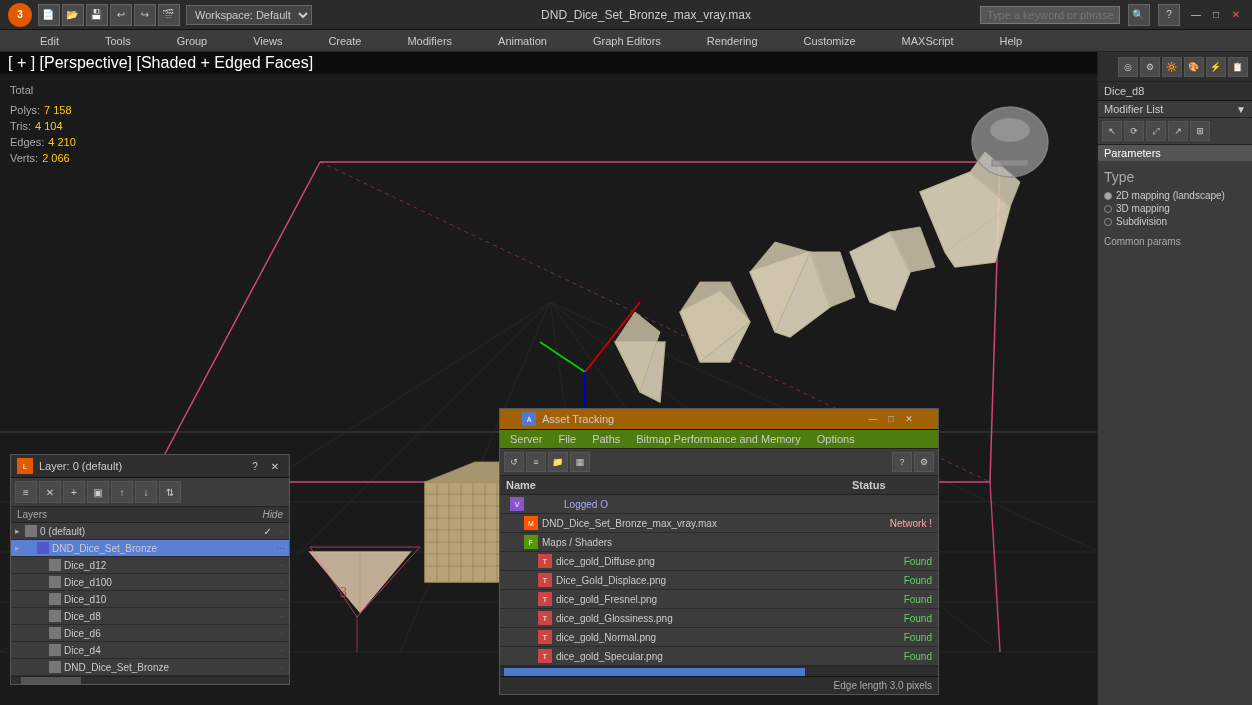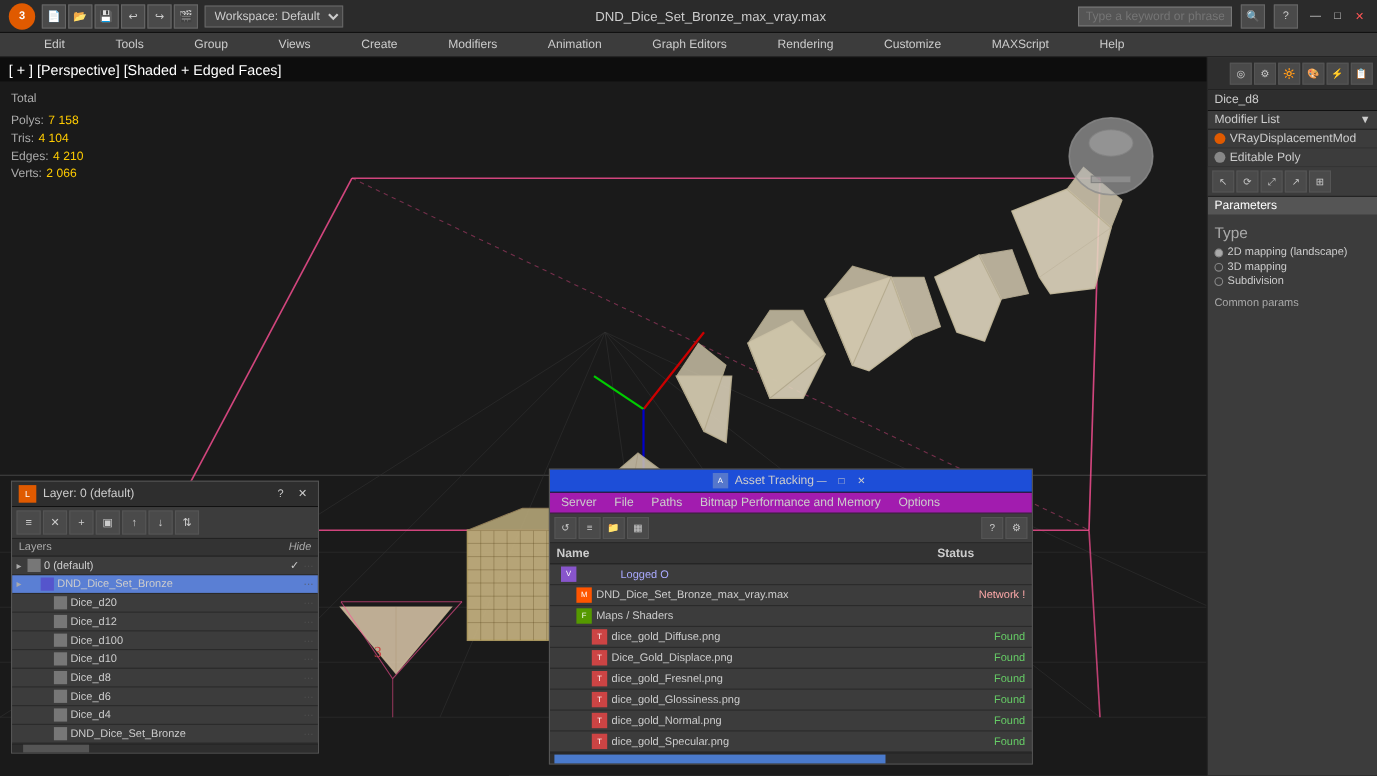--- a/index.html
+++ b/index.html
@@ -139,21 +139,21 @@
       right: 0;
       height: 22px;
       background: rgba(0,0,0,0.5);
       display: flex;
       align-items: center;
       padding: 0 8px;
       z-index: 10;
     }
     #viewport-header span {
       color: #fff;
-      font-size: 13px;
+      font-size: 16px;
     }
 
     
     #stats-overlay {
       position: absolute;
       top: 30px;
       left: 10px;
       z-index: 10;
       color: #ffcc00;
       font-size: 11px;
@@ -406,45 +406,45 @@
     #asset-panel {
       position: absolute;
       right: 155px;
       bottom: 10px;
       width: 440px;
       background: #3c3c3c;
       border: 1px solid #555;
       z-index: 20;
     }
     #asset-panel-titlebar {
-      background: #1d4ed8;
+      background: #a16207;
       padding: 3px 22px;
       display: flex;
       align-items: center;
-      justify-content: center;
+      justify-content: space-between;
       border-bottom: 1px solid #111;
     }
     .asset-title-left {
       display: flex; align-items: center; gap: 6px;
     }
     .asset-title-icon {
       width: 14px; height: 14px;
       background: #5577cc;
       display: flex; align-items: center; justify-content: center;
       font-size: 7px; color: white;
     }
     .asset-title-text { color: #ccc; font-size: 11px; }
     .asset-win-btns { display: flex; gap: 4px; }
     .asset-wbtn {
       width: 14px; height: 14px;
       display: flex; align-items: center; justify-content: center;
       font-size: 9px; cursor: pointer; color: #ccc;
     }
     #asset-menubar {
-      background: #a21caf;
+      background: #4d7c0f;
       padding: 2px 4px;
       display: flex;
       gap: 4px;
       border-bottom: 1px solid #222;
     }
     .asset-menu-item {
       padding: 1px 6px;
       color: #ccc;
       font-size: 11px;
       cursor: pointer;
@@ -733,27 +733,20 @@
           <div class="layer-row selected">
             <div class="layer-expand" style="width: 22px;">▸</div>
             <div class="layer-type-icon blue"></div>
             <span class="layer-name">DND_Dice_Set_Bronze</span>
             <span class="layer-check"></span>
             <span class="layer-dots">···</span>
           </div>
           <div class="layer-row">
             <div class="layer-expand" style="width: 34px;"></div>
             <div class="layer-type-icon"></div>
-            <span class="layer-name">Dice_d20</span>
-            <span class="layer-check"></span>
-            <span class="layer-dots">···</span>
-          </div>
-          <div class="layer-row">
-            <div class="layer-expand" style="width: 34px;"></div>
-            <div class="layer-type-icon"></div>
             <span class="layer-name">Dice_d12</span>
             <span class="layer-check"></span>
             <span class="layer-dots">···</span>
           </div>
           <div class="layer-row">
             <div class="layer-expand" style="width: 34px;"></div>
             <div class="layer-type-icon"></div>
             <span class="layer-name">Dice_d100</span>
             <span class="layer-check"></span>
             <span class="layer-dots">···</span>
@@ -887,20 +880,24 @@
           </div>
           <div class="asset-row">
             <div style="width: 32px; flex-shrink: 0;"></div>
             <div class="asset-file-icon texture">T</div>
             <span class="asset-row-name">dice_gold_Specular.png</span>
             <span class="asset-row-status status-found">Found</span>
           </div>
         </div>
       <div id="asset-progress-bar">
         <div class="progress-inner"></div>
+      </div>
+      <div id="asset-status-bar">
+        <span></span>
+        <span>Edge length  3.0        pixels</span>
       </div>
     </div>
 
   </div>
 
   <div id="right-panel">
     <div id="right-panel-icons">
       <div class="panel-icon">◎</div>
       <div class="panel-icon">⚙</div>
       <div class="panel-icon">🔆</div>
@@ -908,30 +905,20 @@
       <div class="panel-icon">⚡</div>
       <div class="panel-icon">📋</div>
     </div>
     <div id="object-name-bar">
       <span>Dice_d8</span>
     </div>
     <div id="modifier-list-bar">
       <span>Modifier List</span>
       <span class="modifier-list-arrow">▼</span>
     </div>
-    <div id="modifier-entries">
-      <div class="modifier-entry">
-        <div class="modifier-dot orange"></div>
-        <span>VRayDisplacementMod</span>
-      </div>
-      <div class="modifier-entry">
-        <div class="modifier-dot"></div>
-        <span>Editable Poly</span>
-      </div>
-    </div>
     <div id="panel-toolbar-row">
       <div class="panel-toolbar-btn">↖</div>
       <div class="panel-toolbar-btn">⟳</div>
       <div class="panel-toolbar-btn">⤢</div>
       <div class="panel-toolbar-btn">↗</div>
       <div class="panel-toolbar-btn">⊞</div>
     </div>
     <div id="parameters-section">
       <div class="params-header">Parameters</div>
       <div class="type-section">

